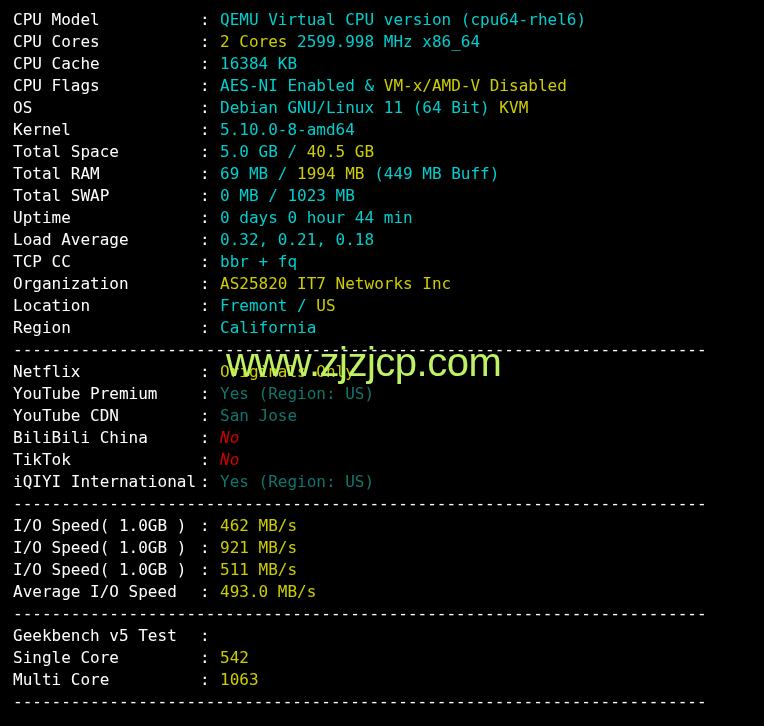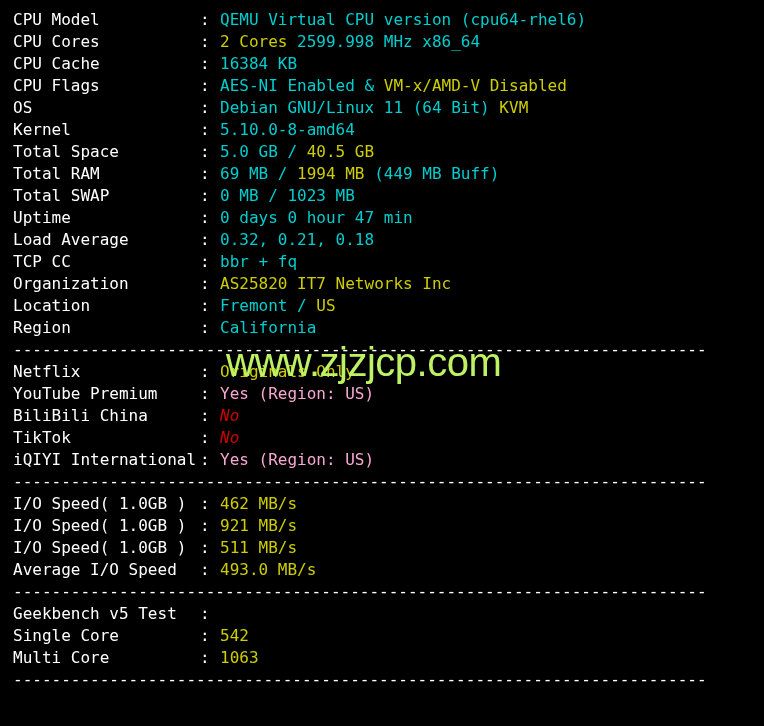--- a/index.html
+++ b/index.html
@@ -45,21 +45,21 @@
     width: 165px;
   }
   .colon {
     color: #ffffff;
     display: inline-block;
     width: 20px;
   }
   .val { white-space: pre; }
   .cyan   { color: #00cdcd; }
   .yellow { color: #cdcd00; }
-  .green  { color: #f9a8d4; text-align: center; }
+  .green  { color: #0f766e; text-align: center; }
   .red    { color: #cd0000; font-style: italic; }
 
   .sep {
     height: 22px;
     padding-left: 13px;
     white-space: pre;
     overflow: hidden;
     color: #ffffff;
     font-family: "DejaVu Sans Mono", "Liberation Mono", monospace;
   }
@@ -86,33 +86,34 @@
   <div id="sec-system">
       <div class="row"><span class="label">CPU Model</span><span class="colon">:</span><span class="val cyan">QEMU Virtual CPU version (cpu64-rhel6)</span></div>
       <div class="row"><span class="label">CPU Cores</span><span class="colon">:</span><span class="val yellow">2 Cores </span><span class="val cyan">2599.998 MHz x86_64</span></div>
       <div class="row"><span class="label">CPU Cache</span><span class="colon">:</span><span class="val cyan">16384 KB</span></div>
       <div class="row"><span class="label">CPU Flags</span><span class="colon">:</span><span class="val cyan">AES-NI Enabled &amp; </span><span class="val yellow">VM-x/AMD-V Disabled</span></div>
       <div class="row"><span class="label">OS</span><span class="colon">:</span><span class="val cyan">Debian GNU/Linux 11 (64 Bit) </span><span class="val yellow">KVM</span></div>
       <div class="row"><span class="label">Kernel</span><span class="colon">:</span><span class="val cyan">5.10.0-8-amd64</span></div>
       <div class="row"><span class="label">Total Space</span><span class="colon">:</span><span class="val cyan">5.0 GB / </span><span class="val yellow">40.5 GB</span></div>
       <div class="row"><span class="label">Total RAM</span><span class="colon">:</span><span class="val cyan">69 MB / </span><span class="val yellow">1994 MB </span><span class="val cyan">(449 MB Buff)</span></div>
       <div class="row"><span class="label">Total SWAP</span><span class="colon">:</span><span class="val cyan">0 MB / 1023 MB</span></div>
-      <div class="row"><span class="label">Uptime</span><span class="colon">:</span><span class="val cyan">0 days 0 hour 47 min</span></div>
+      <div class="row"><span class="label">Uptime</span><span class="colon">:</span><span class="val cyan">0 days 0 hour 44 min</span></div>
       <div class="row"><span class="label">Load Average</span><span class="colon">:</span><span class="val cyan">0.32, 0.21, 0.18</span></div>
       <div class="row"><span class="label">TCP CC</span><span class="colon">:</span><span class="val cyan">bbr + fq</span></div>
       <div class="row"><span class="label">Organization</span><span class="colon">:</span><span class="val yellow">AS25820 IT7 Networks Inc</span></div>
       <div class="row"><span class="label">Location</span><span class="colon">:</span><span class="val cyan">Fremont / </span><span class="val yellow">US</span></div>
       <div class="row"><span class="label">Region</span><span class="colon">:</span><span class="val cyan">California</span></div>
     </div>
 
   <div class="sep">------------------------------------------------------------------------</div>
 
   <div id="sec-stream">
       <div class="row"><span class="label">Netflix</span><span class="colon">:</span><span class="val yellow">Originals Only</span></div>
       <div class="row"><span class="label">YouTube Premium</span><span class="colon">:</span><span class="val green">Yes (Region: US)</span></div>
+      <div class="row"><span class="label">YouTube CDN</span><span class="colon">:</span><span class="val green">San Jose</span></div>
       <div class="row"><span class="label">BiliBili China</span><span class="colon">:</span><span class="val red">No</span></div>
       <div class="row"><span class="label">TikTok</span><span class="colon">:</span><span class="val red">No</span></div>
       <div class="row"><span class="label">iQIYI International</span><span class="colon">:</span><span class="val green">Yes (Region: US)</span></div>
     </div>
 
   <div class="sep">------------------------------------------------------------------------</div>
 
   <div id="sec-io">
       <div class="row"><span class="label">I/O Speed( 1.0GB )</span><span class="colon">:</span><span class="val yellow">462 MB/s</span></div>
       <div class="row"><span class="label">I/O Speed( 1.0GB )</span><span class="colon">:</span><span class="val yellow">921 MB/s</span></div>

